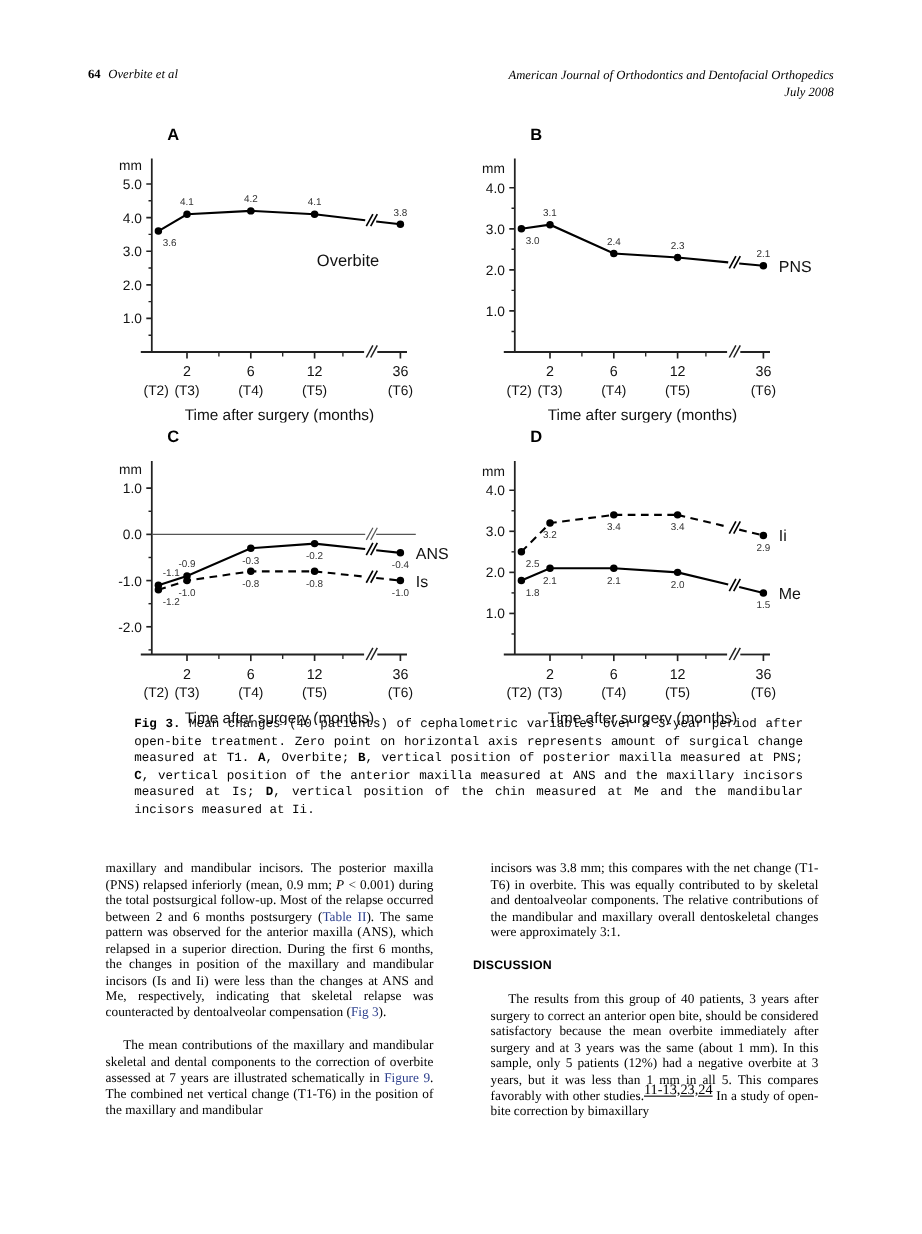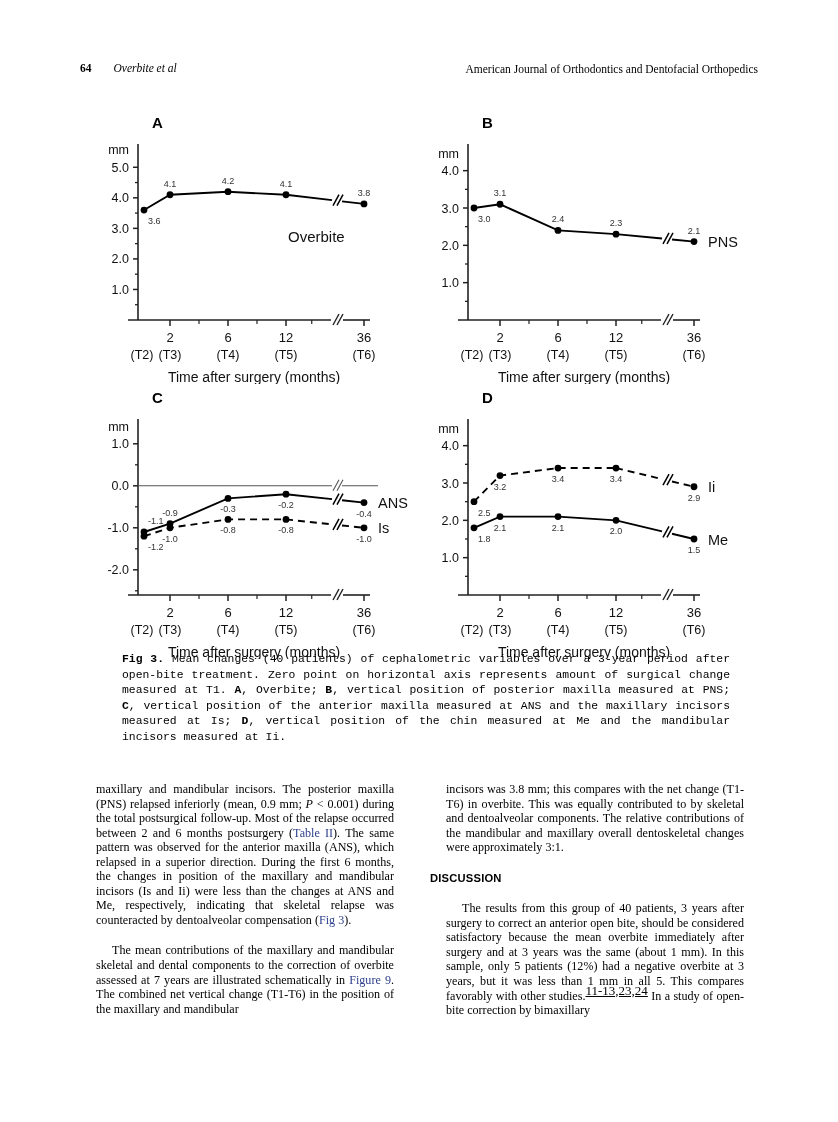--- a/index.html
+++ b/index.html
@@ -27,30 +27,31 @@
   .runhead-left {
     position: absolute;
     left: 0;
     top: 0;
     font-size: 11.5px;
     white-space: nowrap;
   }
   .runhead-left .pageno {
     font-weight: bold;
     font-style: normal;
-    margin-right: 22px;
+    margin-right: 7px;
   }
   .runhead-left .authors {
     font-style: italic;
   }
   .runhead-right {
     position: absolute;
     right: 0;
     top: 0;
     text-align: right;
+    font-style: italic;
     font-size: 11.5px;
     line-height: 15px;
     white-space: nowrap;
   }
 
   
   .figure-block {
     position: absolute;
     top: 112px;
     left: 80px;
@@ -114,20 +115,21 @@
 </style>
 </head>
 <body>
 
 <div class="runhead">
   <div class="runhead-left">
     <span class="pageno">64</span><span class="authors">Overbite et al</span>
   </div>
   <div class="runhead-right">
     <div>American Journal of Orthodontics and Dentofacial Orthopedics</div>
+    <div>July 2008</div>
   </div>
 </div>
 
 <div class="figure-block">
   <div class="chart a">
       <div class="panel-letter" style="left: 72px; top: 2px;">A</div>
       <svg width="339" height="272">
         <line x1="58" y1="32" x2="58" y2="208" stroke="#222" stroke-width="1.6"></line>
         <line x1="48" y1="208" x2="251" y2="208" stroke="#222" stroke-width="1.6"></line>
         <line x1="263" y1="208" x2="290" y2="208" stroke="#222" stroke-width="1.6"></line>

